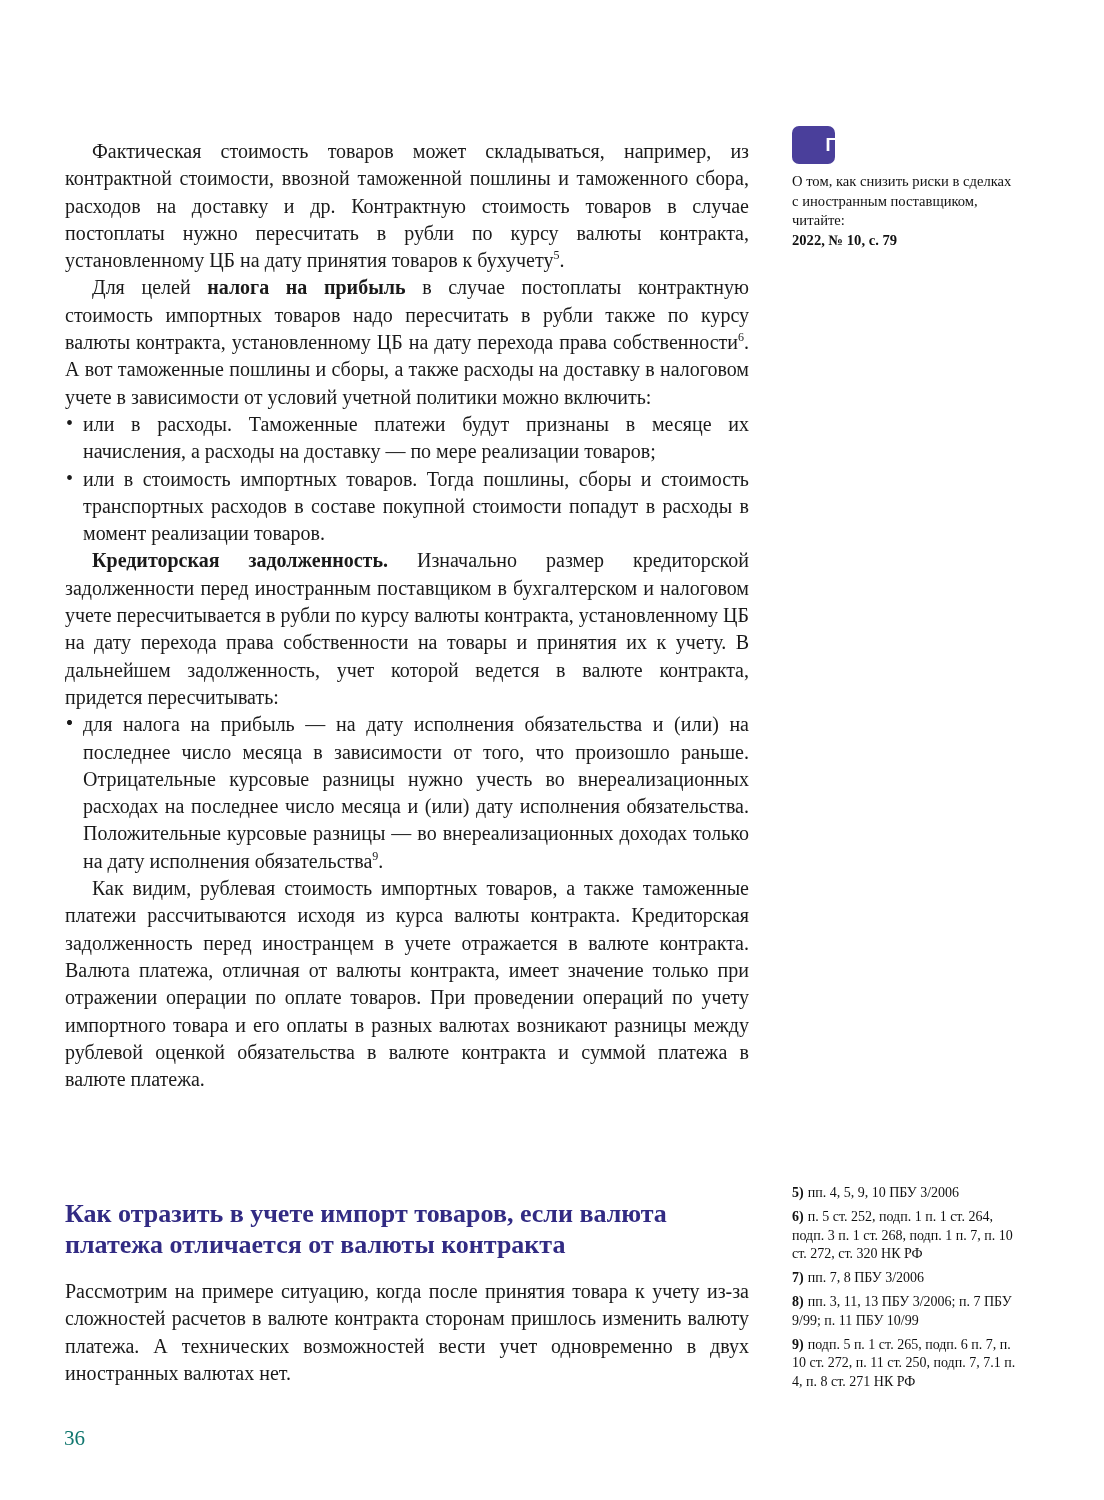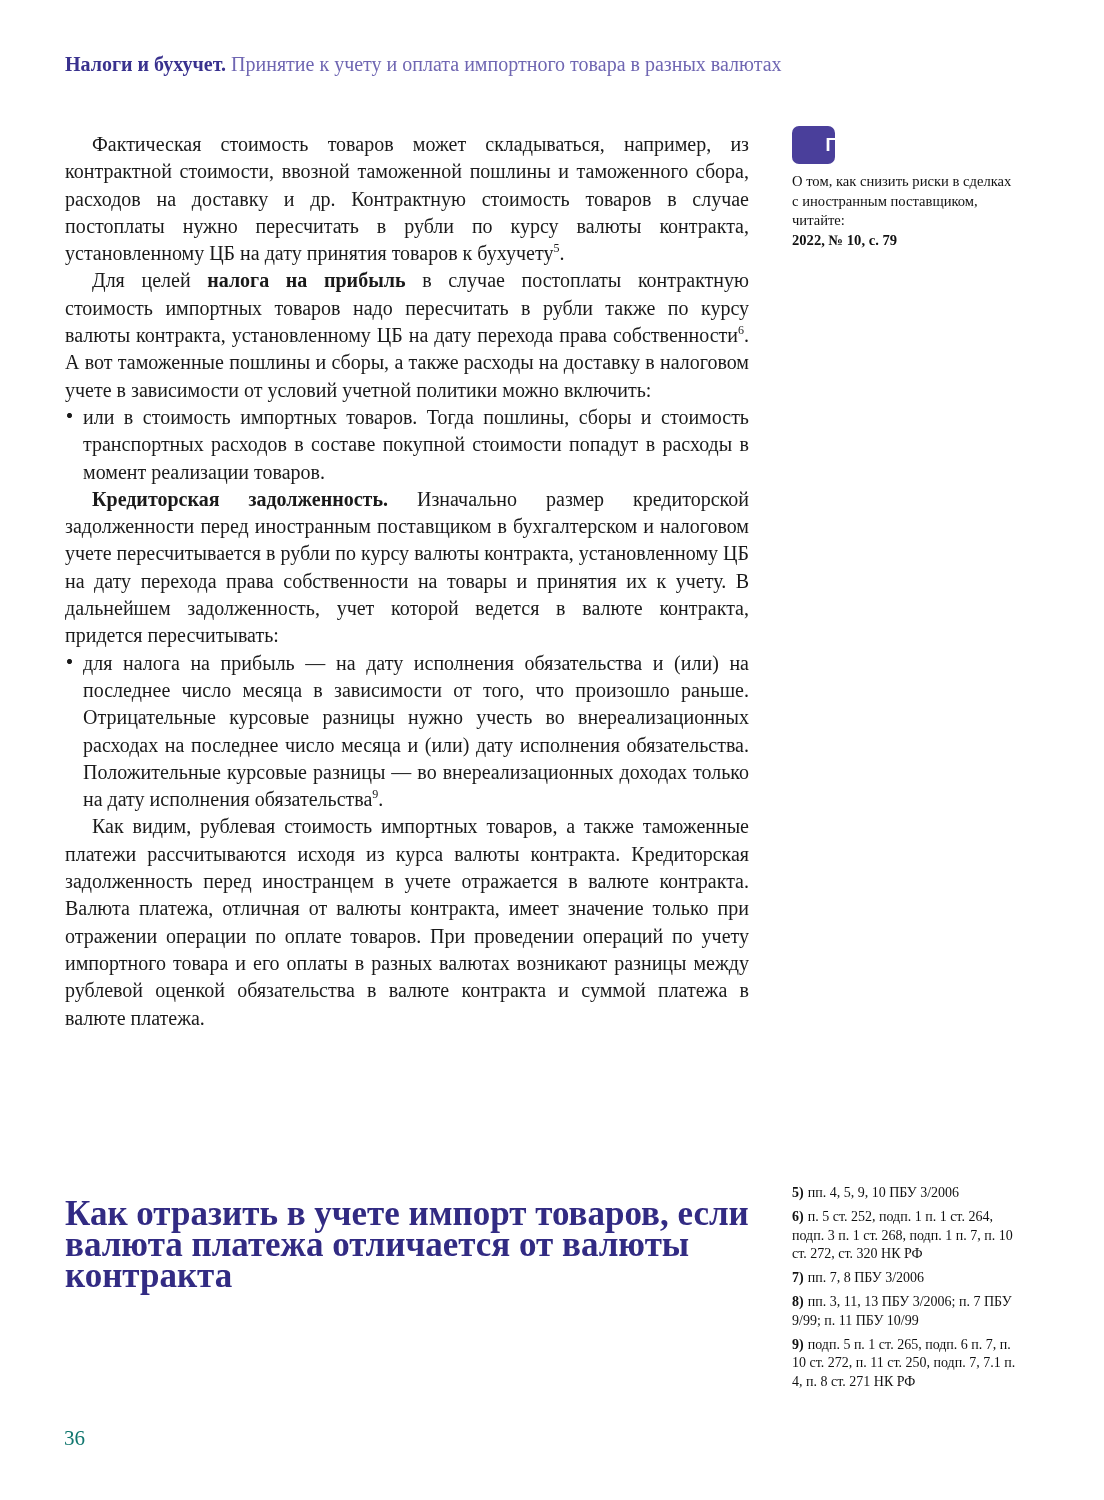--- a/index.html
+++ b/index.html
@@ -21,30 +21,30 @@
   }
   .brand { font-weight:bold; color:#39318e; }
   .runtitle { color:#6f66b2; }
 
   
   .article {
     position:absolute; left:65px; width:684px;
     font-size:20px; line-height:27.3px;
     text-align:justify;
   }
-  .article-top { top:131px; }
+  .article-top { top:138px; }
   .article-bottom { top:1198px; }
   .para { margin:0; }
   .para.indent { text-indent:27px; }
   .bullet { position:relative; padding-left:18px; }
   .bullet .dot { position:absolute; left:1px; top:-1px; }
   sup.fnref { font-size:60%; line-height:0; vertical-align:super; }
   strong { font-weight:bold;font-family:Liberation Serif, serif; }
   .section-heading {
-    font-size:35px; line-height:31px;
+    font-size:26px; line-height:31px;
     color:#322b83; font-weight:bold;
     text-align:left;
     margin:0 0 18px 0;
   }
 
   
   .gk-badge {
     position:absolute; left:792px; top:126px;
     width:38px; height:38px;
     background:#4a3f9b; border-radius:7px;
@@ -70,38 +70,35 @@
   .pagenum {
     position:absolute; left:64px; top:1426px;
     font-size:21px; color:#0f766e;
   }
 </style>
 </head>
 <body>
 
 <div class="page">
 
-  <header class="runhead">
-    <span class="brand">Налоги и бухучет.</span>
-    <span class="runtitle">Принятие к учету и оплата импортного товара в разных валютах</span>
-  </header>
 
   <main class="article article-top">
       <p class="para indent"><span>Фактическая стоимость товаров может складываться, например, из контрактной стоимости, ввозной таможенной пошлины и таможенного сбора, расходов на доставку и др. Контрактную стоимость товаров в случае постоплаты нужно пересчитать в рубли по курсу валюты контракта, установленному ЦБ на дату принятия товаров к бухучету</span><sup class="fnref">5</sup><span>.</span></p>
       <p class="para indent"><span>Для целей </span><strong>налога на прибыль</strong><span> в случае постоплаты контрактную стоимость импортных товаров надо пересчитать в рубли также по курсу валюты контракта, установленному ЦБ на дату перехода права собственности</span><sup class="fnref">6</sup><span>. А вот таможенные пошлины и сборы, а также расходы на доставку в налоговом учете в зависимости от условий учетной политики можно включить:</span></p>
-      <p class="bullet"><span class="dot">•</span></p>
+      <p class="bullet"><span class="dot">•</span><span><span>или в расходы. Таможенные платежи будут признаны в месяце их начисления, а расходы на доставку — по мере реализации товаров;</span></span></p>
       <p class="bullet"><span class="dot">•</span><span><span>или в стоимость импортных товаров. Тогда пошлины, сборы и стоимость транспортных расходов в составе покупной стоимости попадут в расходы в момент реализации товаров.</span></span></p>
       <p class="para indent"><strong>Кредиторская задолженность.</strong><span> Изначально размер кредиторской задолженности перед иностранным поставщиком в бухгалтерском и налоговом учете пересчитывается в рубли по курсу валюты контракта, установленному ЦБ на дату перехода права собственности на товары и принятия их к учету. В дальнейшем задолженность, учет которой ведется в валюте контракта, придется пересчитывать:</span></p>
       <p class="bullet"><span class="dot">•</span></p>
       <p class="bullet"><span class="dot">•</span><span><span>для налога на прибыль — на дату исполнения обязательства и (или) на последнее число месяца в зависимости от того, что произошло раньше. Отрицательные курсовые разницы нужно учесть во внереализационных расходах на последнее число месяца и (или) дату исполнения обязательства. Положительные курсовые разницы — во внереализационных доходах только на дату исполнения обязательства</span><sup class="fnref">9</sup><span>.</span></span></p>
       <p class="para indent"><span>Как видим, рублевая стоимость импортных товаров, а также таможенные платежи рассчитываются исходя из курса валюты контракта. Кредиторская задолженность перед иностранцем в учете отражается в валюте контракта. Валюта платежа, отличная от валюты контракта, имеет значение только при отражении операции по оплате товаров. При проведении операций по учету импортного товара и его оплаты в разных валютах возникают разницы между рублевой оценкой обязательства в валюте контракта и суммой платежа в валюте платежа.</span></p>
     </main>
 
   <section class="article article-bottom">
       <h2 class="section-heading"><span>Как отразить в учете импорт товаров, если валюта платежа отличается от валюты контракта</span></h2>
+      <p class="para"><span>Рассмотрим на примере ситуацию, когда после принятия товара к учету из-за сложностей расчетов в валюте контракта сторонам пришлось изменить валюту платежа. А технических возможностей вести учет одновременно в двух иностранных валютах нет.</span></p>
     </section>
 
   <div class="gk-badge">
     <span>Гк</span>
   </div>
 
   <aside class="sidebar-note">
     <span>О том, как снизить риски в сделках с иностранным поставщиком, читайте:</span>
     <br>
     <span class="ref">2022, № 10, с. 79</span>

